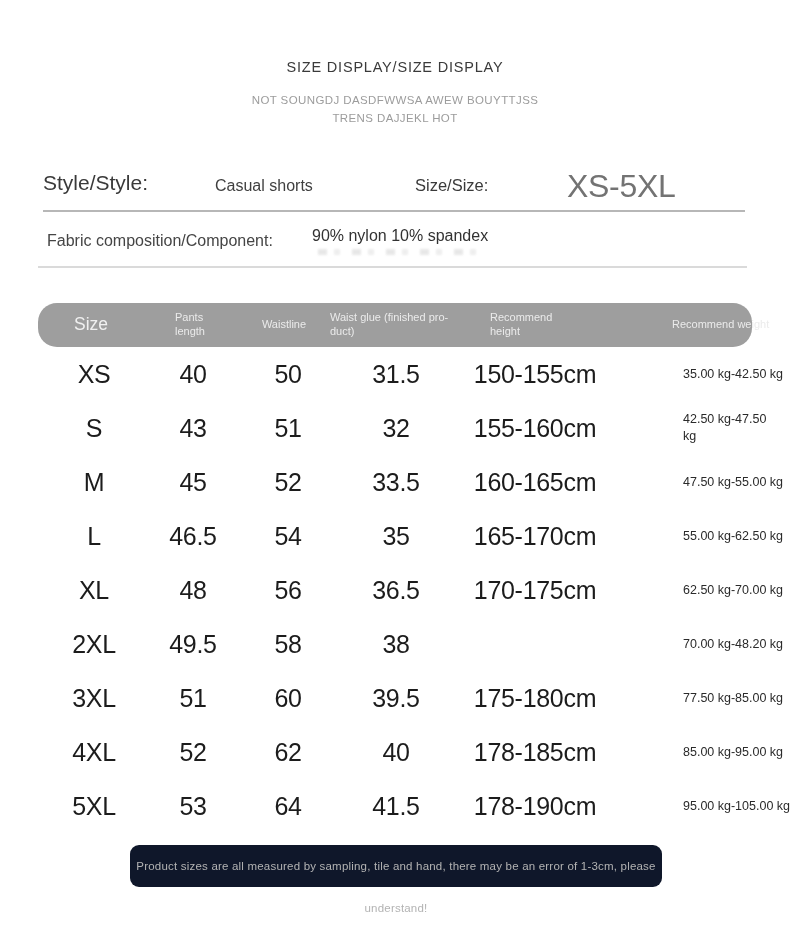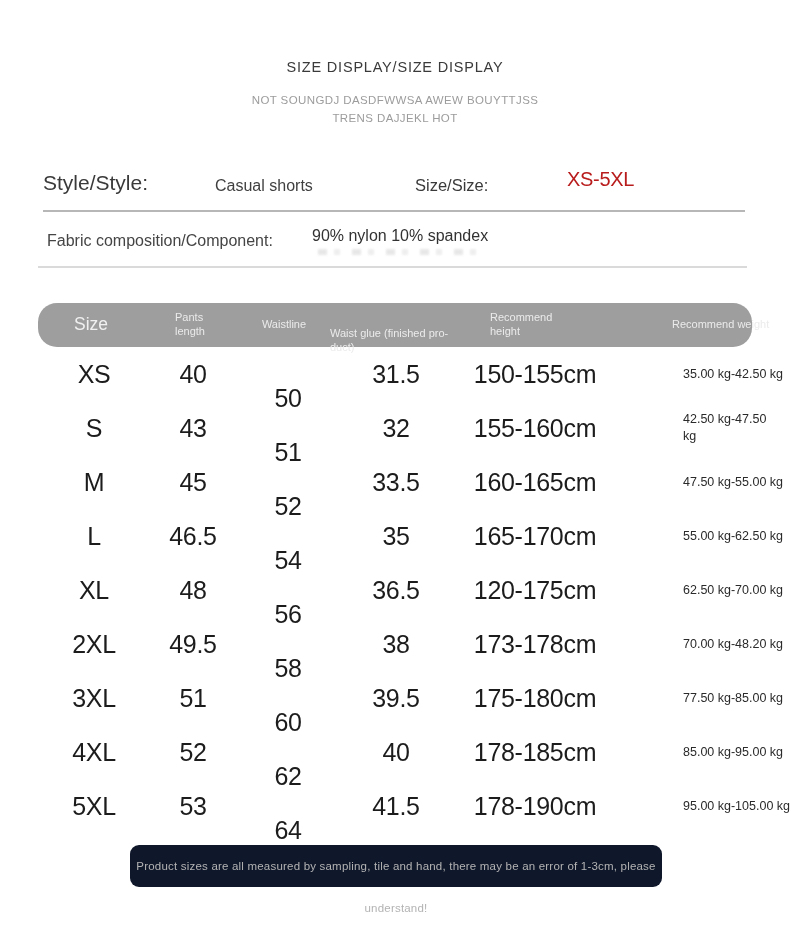--- a/index.html
+++ b/index.html
@@ -14,48 +14,48 @@
     font-size:14.5px;letter-spacing:.8px;color:#3a3a3a;
   }
   .subtitle{
     position:absolute;top:92px;left:0;width:790px;text-align:center;
     font-size:11.5px;line-height:17.5px;letter-spacing:.4px;color:#9c9c9c;
   }
   
   .style-label{position:absolute;left:43px;top:171px;font-size:21px;color:#3a3a3a;}
   .style-value{position:absolute;left:215px;top:177px;font-size:16px;color:#3f3f3f;}
   .size-label{position:absolute;left:415px;top:176px;font-size:16.5px;color:#3a3a3a;}
-  .size-value{position:absolute;left:567px;top:168px;font-size:20px;color:#b91c1c;letter-spacing:-.3px;}
+  .size-value{position:absolute;left:567px;top:168px;font-size:32px;color:#737373;letter-spacing:-.3px;}
   .divider1{position:absolute;left:43px;top:210px;width:702px;height:2px;background:#b7b7b7;}
   .fabric-label{position:absolute;left:47px;top:232px;font-size:16px;color:#454545;}
   .fabric-value{position:absolute;left:312px;top:227px;font-size:16px;color:#323232;}
   .ghost{
     position:absolute;left:318px;top:249px;width:168px;height:6px;opacity:.35;filter:blur(1px);
     background:repeating-linear-gradient(90deg,#bdbdbd 0 9px,transparent 9px 16px,#cfcfcf 16px 22px,transparent 22px 34px);
   }
   .divider2{position:absolute;left:38px;top:266px;width:709px;height:2px;background:#dadada;}
   
   .thead{position:absolute;left:38px;top:303px;width:714px;height:44px;background:#9e9e9e;border-radius:19px;}
   .thead div{position:absolute;top:50%;transform:translateY(-50%);color:#ebebeb;font-size:11px;line-height:1.25;}
   .h-size{left:18px;width:70px;text-align:center;font-size:17.5px !important;color:#f0f0f0 !important;}
   .h-pants{left:137px;}
   .h-waist{left:216px;width:60px;text-align:center;}
-  .h-glue{left:292px;width:150px;margin-top:16px;}
+  .h-glue{left:292px;width:150px;}
   .h-height{left:452px;width:95px;}
   .h-weight{left:602px;width:112px;margin-left:32px;}
   
   .tbody{position:absolute;left:0;top:0;width:790px;}
   .trow{position:absolute;left:0;width:790px;height:54px;}
   .trow:nth-child(1){top:347px}.trow:nth-child(2){top:401px}.trow:nth-child(3){top:455px}
   .trow:nth-child(4){top:509px}.trow:nth-child(5){top:563px}.trow:nth-child(6){top:617px}
   .trow:nth-child(7){top:671px}.trow:nth-child(8){top:725px}.trow:nth-child(9){top:779px}
   .trow div{position:absolute;top:50%;transform:translateY(-50%);font-size:25px;color:#1c1c1c;letter-spacing:-.3px;}
   .c-size{left:58px;width:72px;text-align:center;}
   .c-pants{left:156px;width:74px;text-align:center;}
-  .c-waist{left:252px;width:72px;text-align:center;margin-top:24px;}
+  .c-waist{left:252px;width:72px;text-align:center;}
   .c-glue{left:346px;width:100px;text-align:center;}
   .c-height{left:463px;width:144px;text-align:center;}
   .c-weight{left:643px;width:110px;text-align:left;font-size:12.5px !important;line-height:1.35;letter-spacing:0 !important;color:#2a2a2a !important;margin-left:40px;}
   
   .note{
     position:absolute;left:130px;top:845px;width:532px;height:42px;border-radius:9px;
     background:#0f172a;text-align:center;line-height:42px;font-size:11.5px;
     color:#b3b3b3;letter-spacing:.2px;
   }
 </style>
@@ -123,29 +123,28 @@
       <div class="c-waist">54</div>
       <div class="c-glue">35</div>
       <div class="c-height">165-170cm</div>
       <div class="c-weight pre">55.00 kg-62.50 kg</div>
     </div>
     <div class="trow">
       <div class="c-size">XL</div>
       <div class="c-pants">48</div>
       <div class="c-waist">56</div>
       <div class="c-glue">36.5</div>
-      <div class="c-height">120-175cm</div>
+      <div class="c-height">170-175cm</div>
       <div class="c-weight pre">62.50 kg-70.00 kg</div>
     </div>
     <div class="trow">
       <div class="c-size">2XL</div>
       <div class="c-pants">49.5</div>
       <div class="c-waist">58</div>
       <div class="c-glue">38</div>
-      <div class="c-height">173-178cm</div>
       <div class="c-weight pre">70.00 kg-48.20 kg</div>
     </div>
     <div class="trow">
       <div class="c-size">3XL</div>
       <div class="c-pants">51</div>
       <div class="c-waist">60</div>
       <div class="c-glue">39.5</div>
       <div class="c-height">175-180cm</div>
       <div class="c-weight pre">77.50 kg-85.00 kg</div>
     </div>

